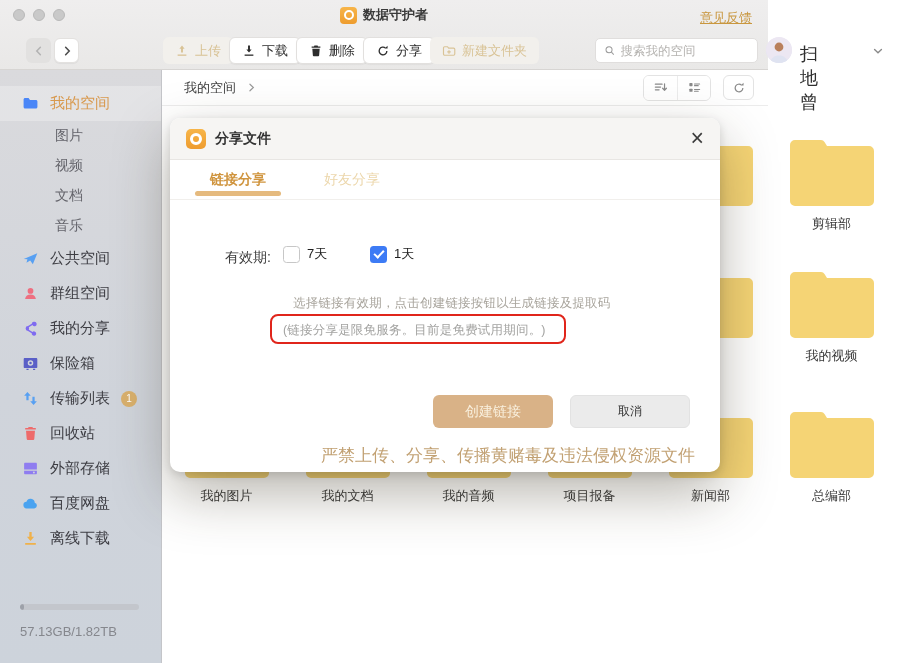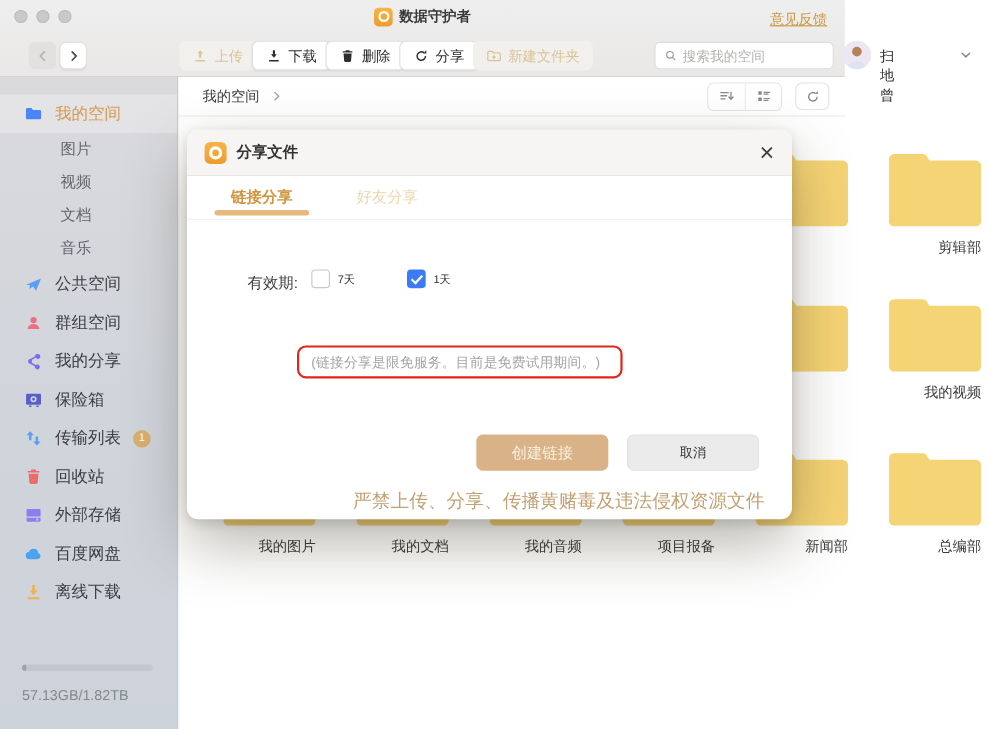--- a/index.html
+++ b/index.html
@@ -36,21 +36,21 @@
 
   .searchbox { position:absolute; left:595px; top:2px; width:163px; height:25px; background:#fff;
                border:1px solid #e0dedd; border-radius:5px; display:flex; align-items:center;
                gap:5px; padding:0 8px; }
   .searchbox input { border:none; outline:none; width:100%; font-size:12.5px; color:#333;
                      background:transparent; font-family:Liberation Sans, sans-serif; }
   .searchbox input::placeholder { color:#b5b3b0; }
 
   .avatar { position:absolute; left:766px; top:1px; width:26px; height:26px; border-radius:50%;
             background:linear-gradient(#efe8f5,#dfe2f2); overflow:hidden; cursor:pointer; }
-  .username { position:absolute; left:800px; top:6px; font-size:13px; color:#2f2f2f; }
+  .username { position:absolute; left:800px; top:6px; font-size:18px; color:#2f2f2f; }
   .user-chevron { position:absolute; left:872px; top:7px; color:#8a8a8a; }
 
   
   .sidebar { position:absolute; top:70px; left:0; bottom:0; width:162px;
              background:linear-gradient(180deg,#dadadd 0%,#d0d4db 55%,#cdd3db 100%);
              border-right:1px solid #c4c5c9; z-index:8; padding-top:16px; }
   .side-item { display:flex; align-items:center; gap:11px; padding-left:22px; height:35px;
                font-size:15px; color:#3d3d43; position:relative; cursor:pointer; }
   .side-item.sub { padding-left:55px; height:30px; font-size:14px; color:#64646b; }
   .side-item.active { color:#d8994e; background:rgba(255,255,255,.28); }
@@ -71,21 +71,21 @@
   .crumb-sep { margin-left:10px; color:#9a9a9a; display:flex; }
   .view-controls { margin-left:auto; display:flex; align-items:center; }
   .seg { display:flex; border:1px solid #e3e3e3; border-radius:6px; overflow:hidden; background:#fff; }
   .seg button { width:33px; height:24px; background:#fff; border:none; display:flex; align-items:center;
                 justify-content:center; cursor:pointer; }
   .seg button + button { border-left:1px solid #ececec; }
   .refresh-btn { width:31px; height:25px; border:1px solid #e3e3e3; border-radius:6px; background:#fff;
                  margin-left:12px; display:flex; align-items:center; justify-content:center; cursor:pointer; }
 
   .file-grid { position:absolute; top:36px; left:0; right:0; bottom:0; }
-  .folder-cell { position:absolute; width:121px; text-align:right; cursor:pointer; }
+  .folder-cell { position:absolute; width:121px; text-align:center; cursor:pointer; }
   .folder-label { margin-top:6px; font-size:13px; color:#3a3a3a; line-height:1.2; }
 
   
   .modal { position:absolute; left:170px; top:118px; width:550px; height:354px; background:#fff;
            border-radius:10px; z-index:20; overflow:hidden;
            box-shadow:0 22px 55px rgba(55,45,25,.35), 0 3px 10px rgba(0,0,0,.14); }
   .modal-header { height:42px; background:#f6f5f3; border-bottom:1px solid #e8e6e3; display:flex;
                   align-items:center; gap:9px; padding:0 16px; }
   .modal-icon { width:20px; height:20px; border-radius:5px; background:linear-gradient(#f7b549,#ee9c2e);
                 position:relative; flex:none; }
@@ -102,21 +102,21 @@
   .tab.inactive { color:#ecd7ac; }
 
   .validity-label { position:absolute; left:55px; top:131px; font-size:14px; color:#3c3c3c; }
   .option { position:absolute; top:127px; display:flex; align-items:center; gap:7px; cursor:pointer; }
   .opt-7 { left:113px; } .opt-1 { left:200px; }
   .cb { width:17px; height:17px; border-radius:3.5px; position:relative; flex:none; }
   .cb.un { background:#fff; border:1px solid #c7c7c7; }
   .cb.ch { background:#3d7bf5; }
   .cb.ch::after { content:""; position:absolute; left:5.5px; top:2.5px; width:4px; height:8px;
                   border-right:2px solid #fff; border-bottom:2px solid #fff; transform:rotate(43deg); }
-  .opt-label { font-size:10px; color:#1f1f1f; }
+  .opt-label { font-size:13px; color:#1f1f1f; }
 
   .hint1 { position:absolute; left:123px; top:177px; font-size:12.5px; color:#a8a49c; letter-spacing:.2px; }
   .hint2 { position:absolute; left:113px; top:204px; font-size:12.5px; color:#a3a3a1; letter-spacing:.2px; }
   .red-box { position:absolute; left:100px; top:196px; width:296px; height:30px;
              border:2.5px solid #e0251b; border-radius:8px; pointer-events:none; }
 
   .create-btn { position:absolute; left:263px; top:277px; width:120px; height:33px; background:#d9b287;
                 color:#f9f0de; border:none; border-radius:6px; font-size:14px; cursor:pointer;
                 font-family:inherit; }
   .cancel-btn { position:absolute; left:400px; top:277px; width:120px; height:33px; background:#ebebeb;
@@ -418,20 +418,21 @@
     <span class="validity-label">有效期:</span>
     <div class="option opt-7">
       <span class="cb un"></span>
       <span class="opt-label">7天</span>
     </div>
     <div class="option opt-1">
       <span class="cb ch"></span>
       <span class="opt-label">1天</span>
     </div>
 
+    <div class="hint1">选择链接有效期，点击创建链接按钮以生成链接及提取码</div>
     <div class="hint2">(链接分享是限免服务。目前是免费试用期间。)</div>
     <div class="red-box"></div>
 
     <button class="create-btn">创建链接</button>
     <button class="cancel-btn">取消</button>
     <div class="warning">严禁上传、分享、传播黄赌毒及违法侵权资源文件</div>
   </div>
 
 </div>
 

